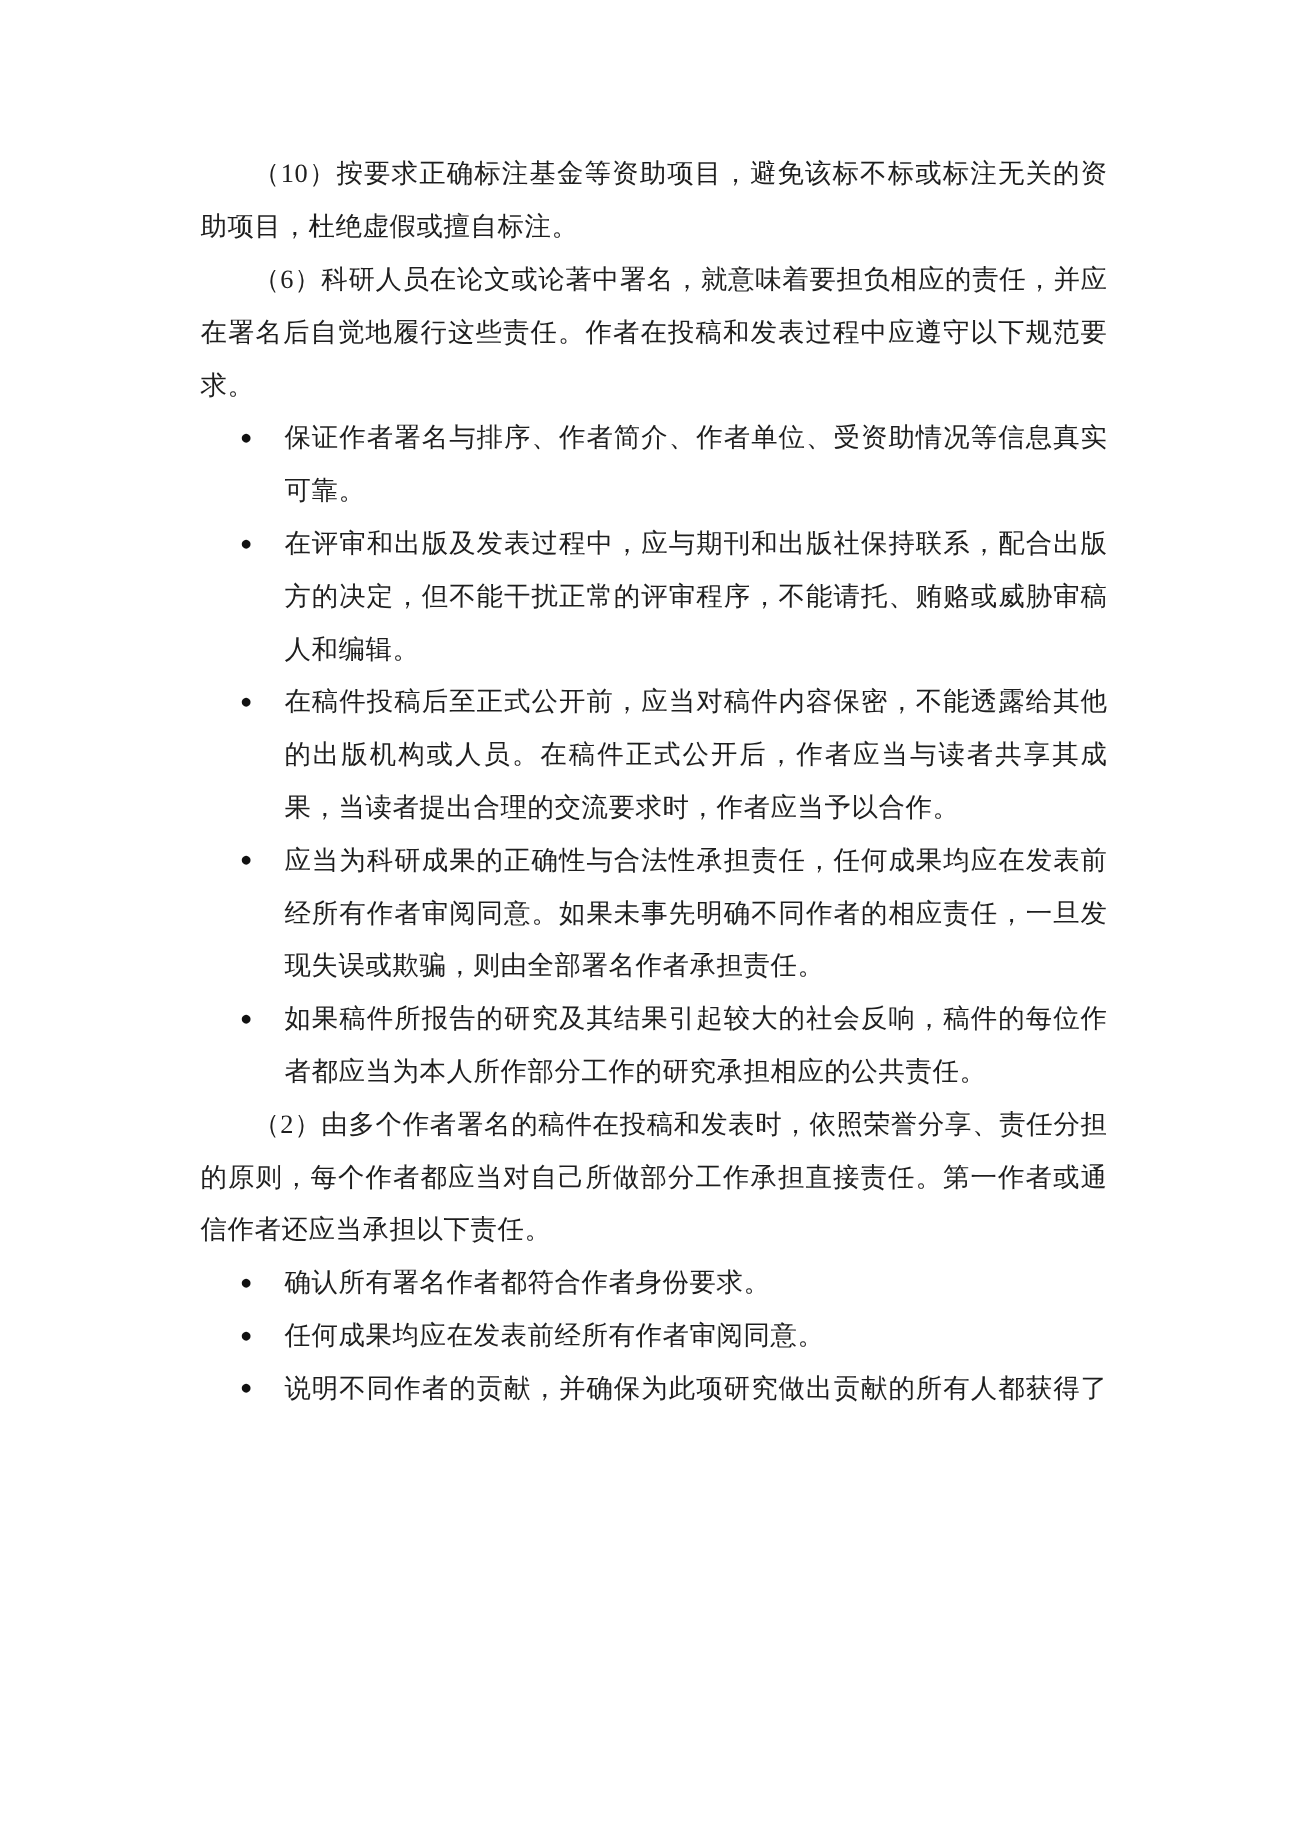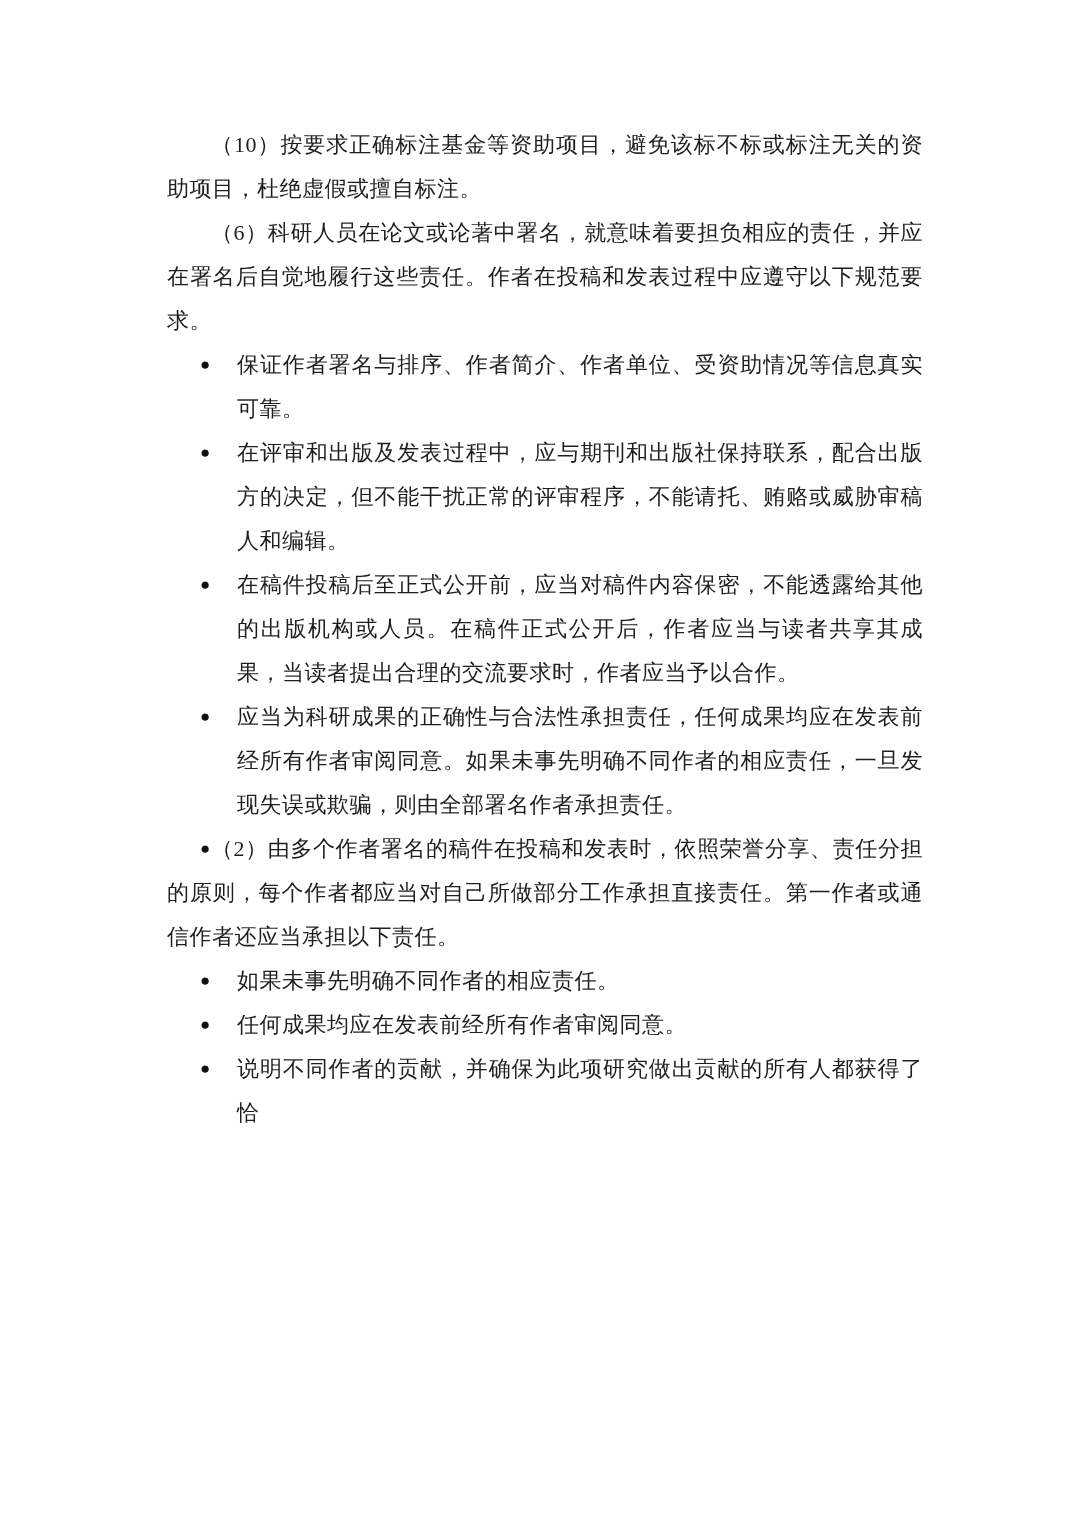--- a/index.html
+++ b/index.html
@@ -98,30 +98,31 @@
           <span>在稿件投稿后至正式公开前，应当对稿件内容保密，不能透露给其他的出版机构或人员。在稿件正式公开后，作者应当与读者共享其成果，当读者提出合理的交流要求时，作者应当予以合作。</span>
         </li>
 
         <li class="bullet-item">
           <span class="bullet-dot">●</span>
           <span>应当为科研成果的正确性与合法性承担责任，任何成果均应在发表前经所有作者审阅同意。如果未事先明确不同作者的相应责任，一旦发现失误或欺骗，则由全部署名作者承担责任。</span>
         </li>
 
         <li class="bullet-item">
           <span class="bullet-dot">●</span>
+          <span>如果稿件所报告的研究及其结果引起较大的社会反响，稿件的每位作者都应当为本人所作部分工作的研究承担相应的公共责任。</span>
         </li>
       </ul>
 
     <p class="para">（2）由多个作者署名的稿件在投稿和发表时，依照荣誉分享、责任分担的原则，每个作者都应当对自己所做部分工作承担直接责任。第一作者或通信作者还应当承担以下责任。</p>
 
     <ul class="bullets">
 
         <li class="bullet-item">
           <span class="bullet-dot">●</span>
-          <span>如果未事先明确不同作者的相应责任。</span>
+          <span>确认所有署名作者都符合作者身份要求。</span>
         </li>
 
         <li class="bullet-item">
           <span class="bullet-dot">●</span>
           <span>任何成果均应在发表前经所有作者审阅同意。</span>
         </li>
 
         <li class="bullet-item">
           <span class="bullet-dot">●</span>
           <span>说明不同作者的贡献，并确保为此项研究做出贡献的所有人都获得了恰</span>

